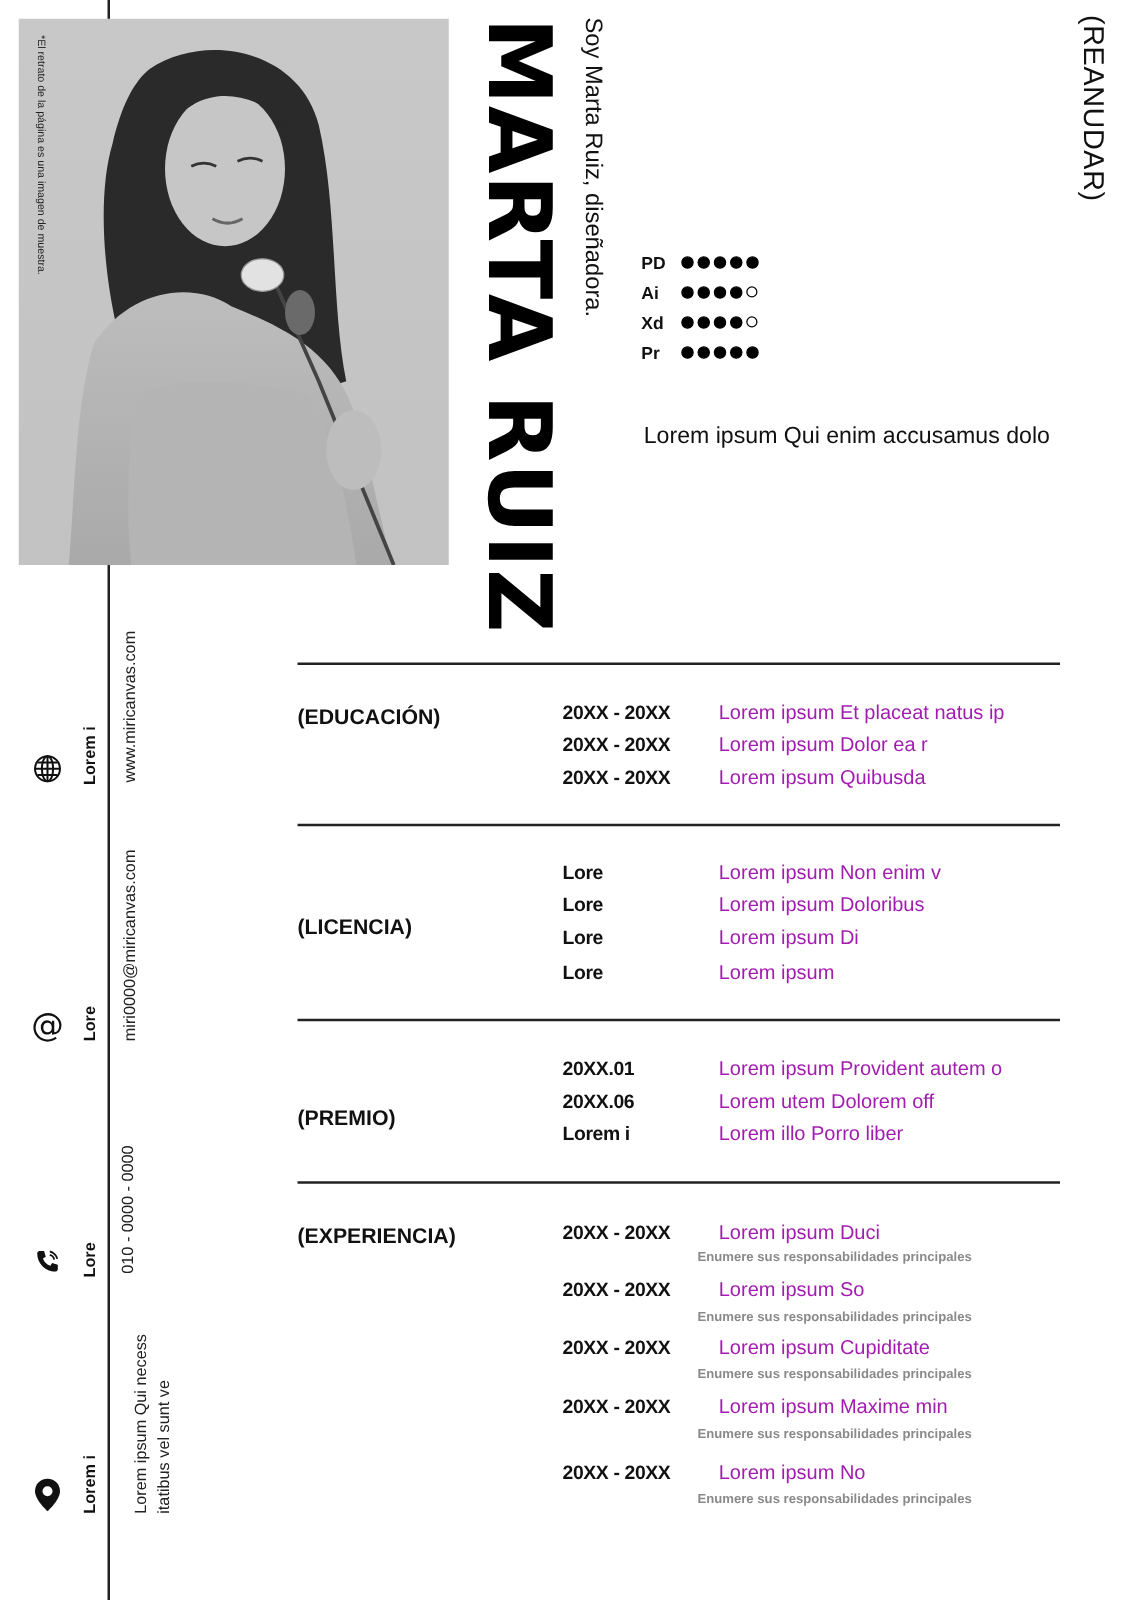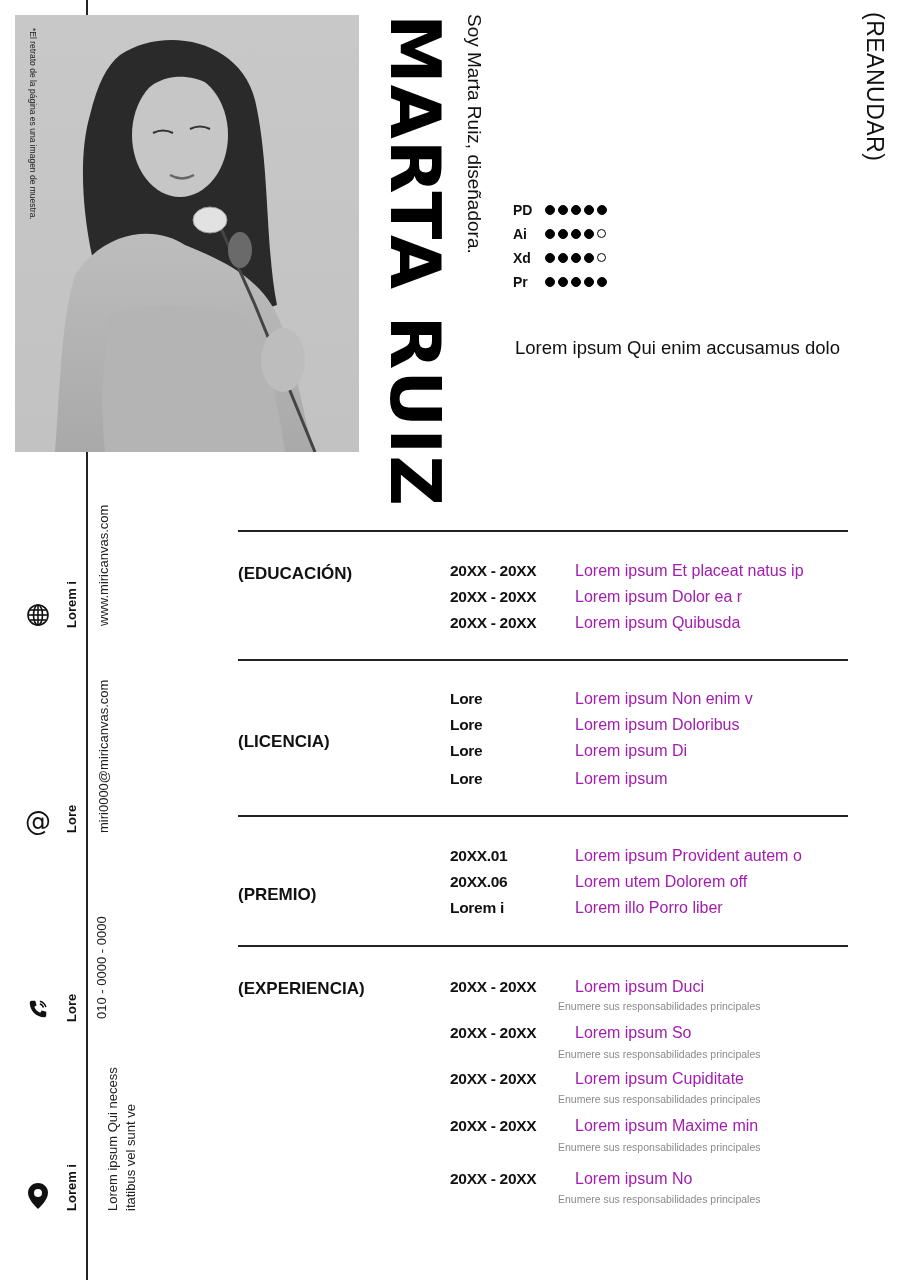--- a/index.html
+++ b/index.html
@@ -43,21 +43,21 @@
     position: absolute; left: 515px; top: 335px; width: 340px;
     font-size: 18.5px; line-height: 26px; color: #111;
   }
 
   .hline { position: absolute; left: 238px; width: 610px; height: 1.5px; background: #222; }
 
   .sec-title { position: absolute; left: 238px; font-weight: bold; font-size: 17px; }
   .row { position: absolute; left: 450px; display: flex; align-items: flex-start; }
   .row .k { width: 125px; font-weight: bold; font-size: 15.5px; letter-spacing: -0.3px; }
   .row .v { font-size: 16px; color: #a21caf; }
-  .resp { position: absolute; left: 558px; font-size: 10.5px; color: #8a8a8a; }
+  .resp { position: absolute; left: 558px; font-size: 10.5px; color: #8a8a8a; font-weight: bold; }
 
   
   .contact-icon { position: absolute; left: 24px; width: 28px; height: 28px; display: flex; align-items: center; justify-content: center; }
   .contact-label { font-weight: bold; font-size: 13px; }
   .contact-value { font-size: 13px; color: #222; }
   .addr { font-size: 13px; color: #222; line-height: 18px; white-space: normal; width: 160px; }
 </style>
 </head>
 <body>
 

